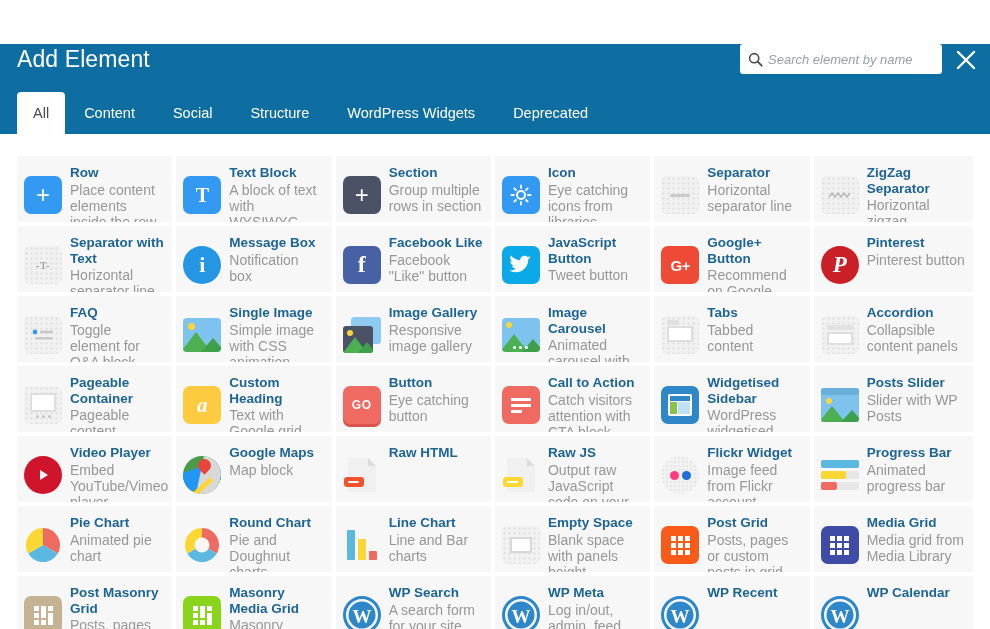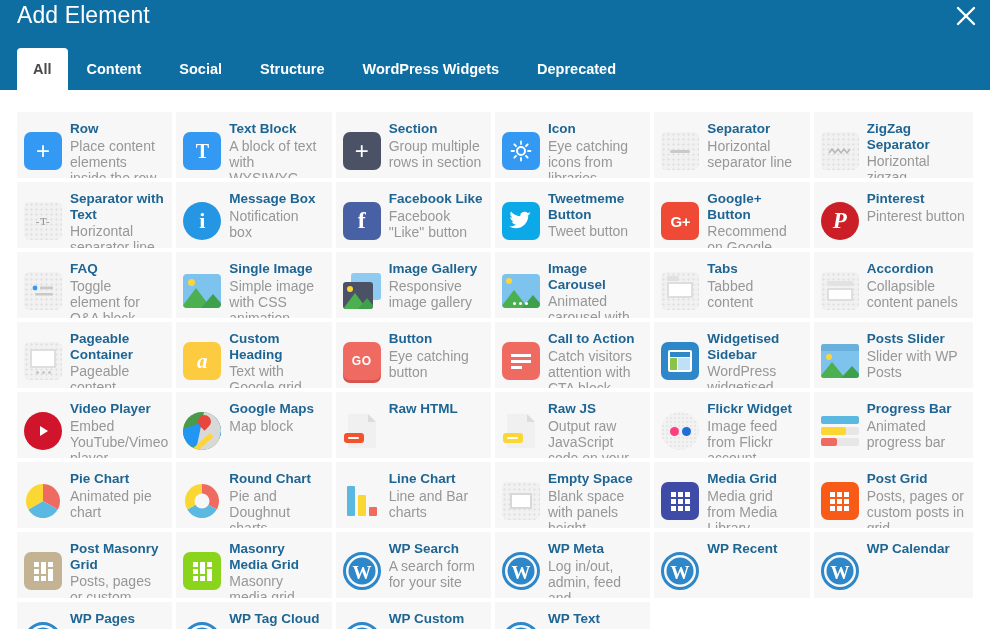--- a/index.html
+++ b/index.html
@@ -10,20 +10,21 @@
     background: #ffffff;
     font-family: "Liberation Sans", sans-serif;
   }
 
   
   #modal-header {
     position: relative;
     width: 990px;
     height: 90px;
     background: #0e6ea1;
+    margin-top: 44px;
   }
   #modal-title {
     position: absolute;
     left: 17px; top: 2px;
     font-size: 23px;
     font-weight: 400;
     color: #ffffff;
     letter-spacing: .1px;
   }
 
@@ -60,21 +61,20 @@
     cursor: pointer;
   }
 
   
   #tabs {
     position: absolute;
     left: 17px; bottom: 0;
     display: flex;
     align-items: flex-end;
     height: 42px;
-    font-weight: bold;
   }
   .tab {
     height: 42px;
     display: flex; align-items: center;
     padding: 0 19px;
     font-size: 14.5px;
     color: #ffffff;
     cursor: pointer;
     white-space: nowrap;
   }
@@ -192,20 +192,29 @@
 
   svg { display: block; }
 </style>
 </head>
 <body>
 
 <div id="modal-header">
 
   <div id="modal-title">Add Element</div>
 
+  <div id="search-wrap">
+    <span id="search-icon">
+      <svg width="15" height="15" viewBox="0 0 16 16">
+        <circle cx="6.6" cy="6.6" r="4.9" fill="none" stroke="#4a4a4a" stroke-width="1.7"></circle>
+        <line x1="10.3" y1="10.3" x2="14.6" y2="14.6" stroke="#4a4a4a" stroke-width="1.9" stroke-linecap="round"></line>
+      </svg>
+    </span>
+    <input id="search-input" type="text" placeholder="Search element by name" style="">
+  </div>
 
   <div id="close-button">
     <span>
       <svg width="22" height="22" viewBox="0 0 22 22">
         <line x1="3" y1="3" x2="19" y2="19" stroke="#ffffff" stroke-width="2.4" stroke-linecap="round"></line>
         <line x1="19" y1="3" x2="3" y2="19" stroke="#ffffff" stroke-width="2.4" stroke-linecap="round"></line>
       </svg>
     </span>
   </div>
 
@@ -330,21 +339,21 @@
       </div>
       <div class="cell">
         <div class="cell-icon">
           <div class="sq sq-tw">
             <svg width="23" height="20" viewBox="0 0 24 20">
               <path fill="#fff" d="M23 2.4a9 9 0 0 1-2.6.7 4.6 4.6 0 0 0 2-2.5 9.2 9.2 0 0 1-2.9 1.1A4.6 4.6 0 0 0 11.6 5a13 13 0 0 1-9.5-4.8 4.6 4.6 0 0 0 1.4 6.1A4.5 4.5 0 0 1 1.4 5.7v.1a4.6 4.6 0 0 0 3.7 4.5 4.6 4.6 0 0 1-2.1.1 4.6 4.6 0 0 0 4.3 3.2A9.2 9.2 0 0 1 0 15.5a13 13 0 0 0 7 2c8.4 0 13.1-7 13.1-13.1v-.6A9.3 9.3 0 0 0 23 2.4z"></path>
             </svg>
           </div>
         </div>
         <div class="cell-text">
-          <div class="cell-name">Tweetmeme Button</div>
+          <div class="cell-name">JavaScript Button</div>
           <div class="cell-desc">Tweet button</div>
         </div>
       </div>
       <div class="cell">
         <div class="cell-icon">
           <div class="sq sq-gp" style="font-size:15px;letter-spacing:-.5px">G+</div>
         </div>
         <div class="cell-text">
           <div class="cell-name">Google+ Button</div>
           <div class="cell-desc">Recommend on Google</div>
@@ -659,20 +668,47 @@
             <div class="ph-box"></div>
           </div>
         </div>
         <div class="cell-text">
           <div class="cell-name">Empty Space</div>
           <div class="cell-desc">Blank space with panels height</div>
         </div>
       </div>
       <div class="cell">
         <div class="cell-icon">
+          <div class="sq sq-orange">
+            <div style="display:flex;flex-direction:column;gap:2px">
+              <div style="display:flex;gap:2px">
+                <i style="width:5px;height:5px;background:#fff;display:block"></i>
+                <i style="width:5px;height:5px;background:#fff;display:block"></i>
+                <i style="width:5px;height:5px;background:#fff;display:block"></i>
+              </div>
+              <div style="display:flex;gap:2px">
+                <i style="width:5px;height:5px;background:#fff;display:block"></i>
+                <i style="width:5px;height:5px;background:#fff;display:block"></i>
+                <i style="width:5px;height:5px;background:#fff;display:block"></i>
+              </div>
+              <div style="display:flex;gap:2px">
+                <i style="width:5px;height:5px;background:#fff;display:block"></i>
+                <i style="width:5px;height:5px;background:#fff;display:block"></i>
+                <i style="width:5px;height:5px;background:#fff;display:block"></i>
+              </div>
+            </div>
+          </div>
+        </div>
+        <div class="cell-text">
+          <div class="cell-name">Post Grid</div>
+          <div class="cell-desc">Posts, pages or custom posts in grid</div>
+        </div>
+      </div>
+      <div class="cell">
+        <div class="cell-icon">
           <div class="sq sq-indigo">
             <div style="display:flex;flex-direction:column;gap:2px">
               <div style="display:flex;gap:2px">
                 <i style="width:5px;height:5px;background:#fff;display:block"></i>
                 <i style="width:5px;height:5px;background:#fff;display:block"></i>
                 <i style="width:5px;height:5px;background:#fff;display:block"></i>
               </div>
               <div style="display:flex;gap:2px">
                 <i style="width:5px;height:5px;background:#fff;display:block"></i>
                 <i style="width:5px;height:5px;background:#fff;display:block"></i>
@@ -682,47 +718,20 @@
                 <i style="width:5px;height:5px;background:#fff;display:block"></i>
                 <i style="width:5px;height:5px;background:#fff;display:block"></i>
                 <i style="width:5px;height:5px;background:#fff;display:block"></i>
               </div>
             </div>
           </div>
         </div>
         <div class="cell-text">
           <div class="cell-name">Media Grid</div>
           <div class="cell-desc">Media grid from Media Library</div>
-        </div>
-      </div>
-      <div class="cell">
-        <div class="cell-icon">
-          <div class="sq sq-orange">
-            <div style="display:flex;flex-direction:column;gap:2px">
-              <div style="display:flex;gap:2px">
-                <i style="width:5px;height:5px;background:#fff;display:block"></i>
-                <i style="width:5px;height:5px;background:#fff;display:block"></i>
-                <i style="width:5px;height:5px;background:#fff;display:block"></i>
-              </div>
-              <div style="display:flex;gap:2px">
-                <i style="width:5px;height:5px;background:#fff;display:block"></i>
-                <i style="width:5px;height:5px;background:#fff;display:block"></i>
-                <i style="width:5px;height:5px;background:#fff;display:block"></i>
-              </div>
-              <div style="display:flex;gap:2px">
-                <i style="width:5px;height:5px;background:#fff;display:block"></i>
-                <i style="width:5px;height:5px;background:#fff;display:block"></i>
-                <i style="width:5px;height:5px;background:#fff;display:block"></i>
-              </div>
-            </div>
-          </div>
-        </div>
-        <div class="cell-text">
-          <div class="cell-name">Post Grid</div>
-          <div class="cell-desc">Posts, pages or custom posts in grid</div>
         </div>
       </div>
       <div class="cell">
         <div class="cell-icon">
           <div class="sq sq-tan">
             <div style="display:flex;gap:2px;align-items:flex-start">
               <div style="display:flex;flex-direction:column;gap:2px">
                 <i style="width:5px;height:5px;background:#fff;display:block"></i>
                 <i style="width:5px;height:5px;background:#fff;display:block"></i>
                 <i style="width:5px;height:5px;background:#fff;display:block"></i>

